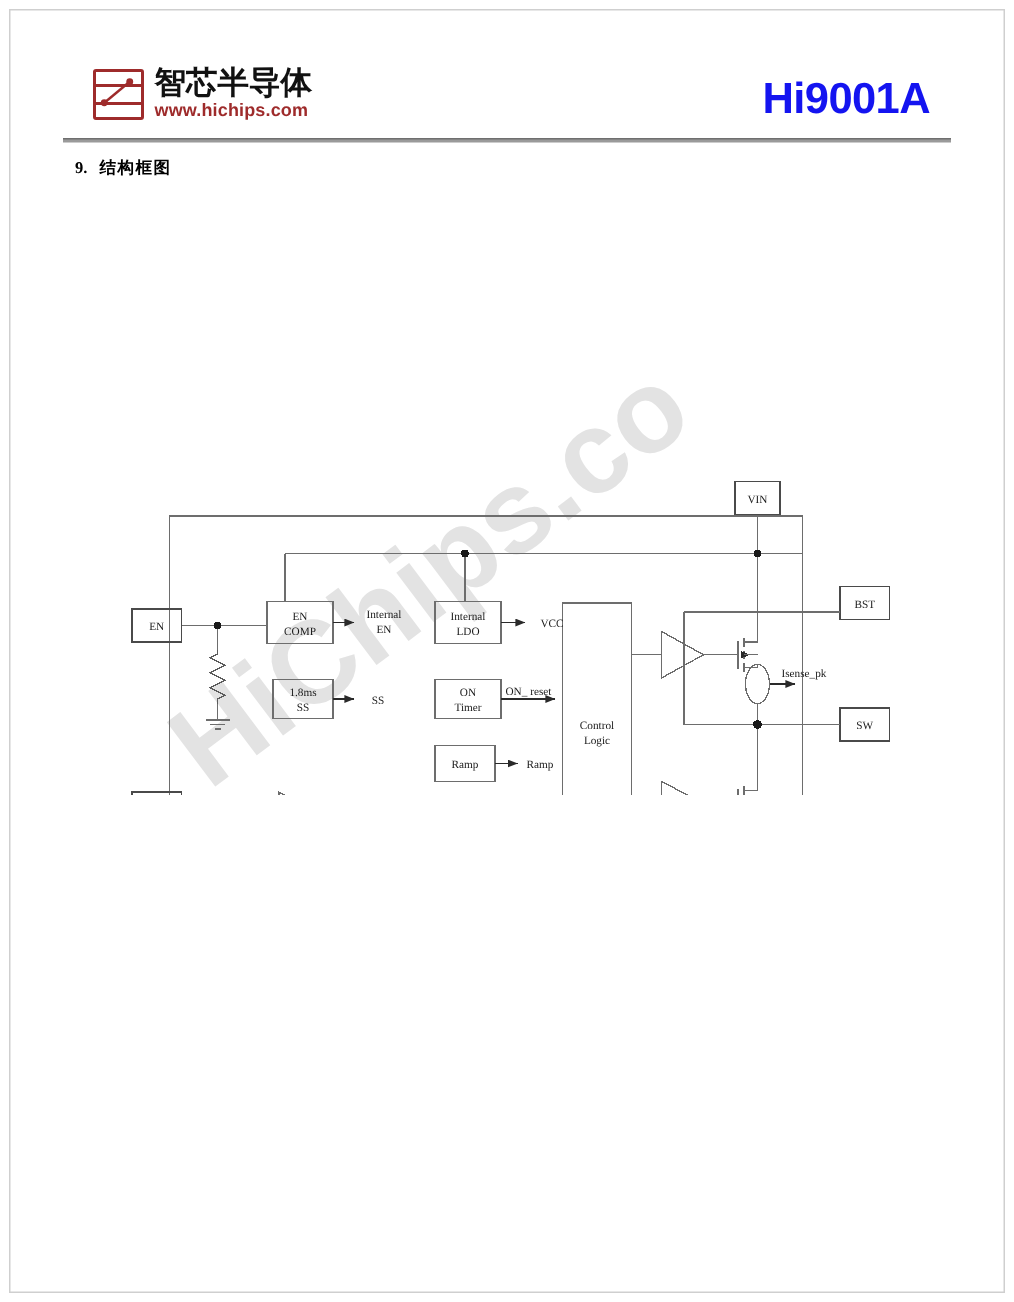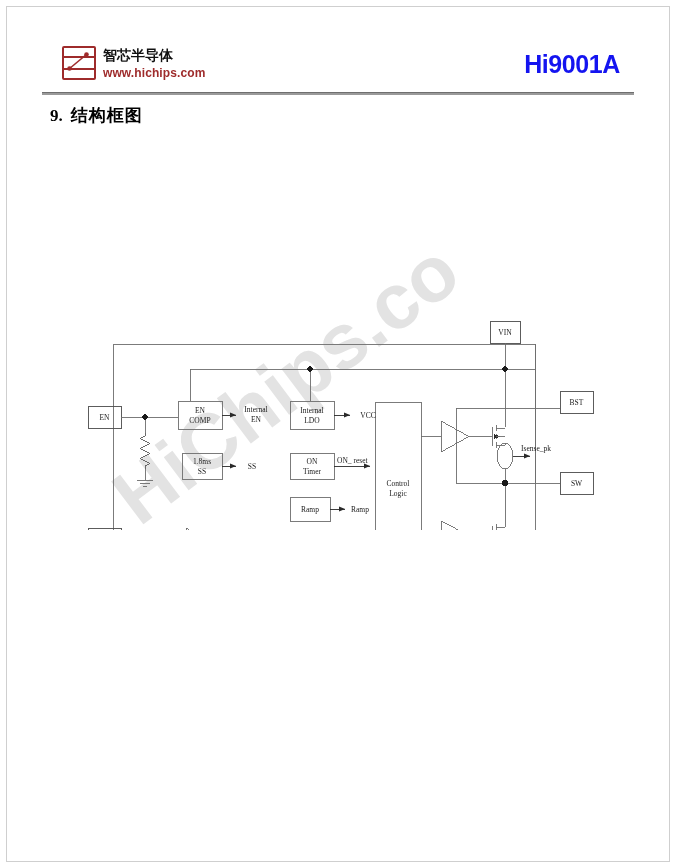--- a/index.html
+++ b/index.html
@@ -27,41 +27,42 @@
   }
   .logo-mark .bar{
     position:absolute;left:0;right:0;height:1.5px;background:#9e2b2b;
   }
   .logo-mark .bar.b1{top:8px;}
   .logo-mark .bar.b2{top:20px;}
   .logo-mark svg{position:absolute;left:0;top:0;}
   .logo-text{margin-left:7px;}
   .logo-cn{
     font-family:"DejaVu Sans", sans-serif;
-    font-weight:bold;font-size:14px;color:#111;line-height:22px;
+    font-weight:bold;font-size:21px;color:#111;line-height:22px;
     letter-spacing:0px;
+    text-align:right;
   }
   .logo-url{
     font-family:"Liberation Sans", sans-serif;
     font-weight:bold;font-size:12px;color:#9e2b2b;line-height:13px;
     margin-top:1px;letter-spacing:0.1px;
   }
   .part-number{
     position:absolute;right:16px;top:10px;
     font-family:"Liberation Sans", sans-serif;
-    font-weight:bold;font-size:25px;color:#1414f0;letter-spacing:-0.4px;
+    font-weight:bold;font-size:29px;color:#1414f0;letter-spacing:-0.4px;
   }
   .hr{
     position:absolute;left:42px;top:92px;width:592px;height:3px;
     background:#9a9a9a;border-top:1px solid #6f6f6f;box-sizing:border-box;
   }
   .section-title{
     position:absolute;left:50px;top:104px;
     font-family:"DejaVu Sans", sans-serif;
-    font-weight:bold;font-size:17px;color:#000;
+    font-weight:bold;font-size:11px;color:#000;
   }
   .section-title .num{font-family:"Liberation Serif", serif;}
   .section-title .txt{margin-left:8px;letter-spacing:1px;}
   .watermark{
     position:absolute;left:96px;top:470px;
     font-family:"Liberation Sans", sans-serif;
     font-size:78px;font-weight:bold;color:#e3e3e3;
     transform:rotate(-37deg);transform-origin:0 0;
     white-space:nowrap;user-select:none;pointer-events:none;
   }

